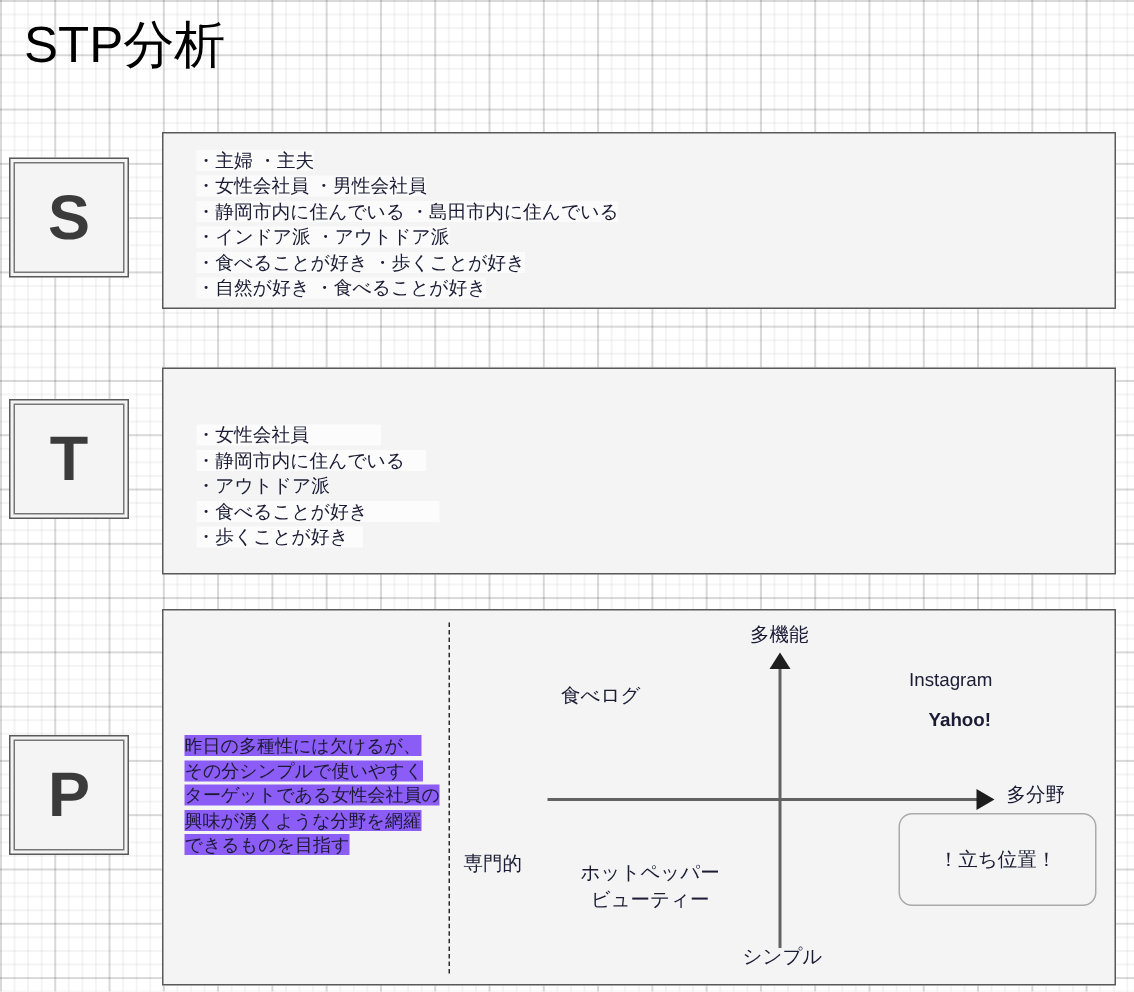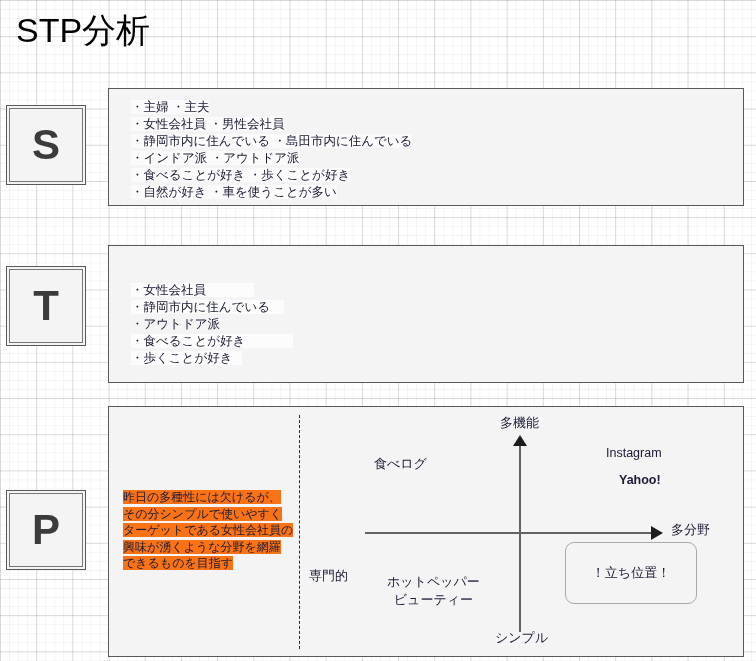--- a/index.html
+++ b/index.html
@@ -113,21 +113,21 @@
   #p-description {
     position: absolute;
     left: 14px;
     top: 82px;
     width: 180px;
     font-size: 12px;
     line-height: 16.5px;
     color: #1b1b35;
   }
   #p-description span {
-    background: #f97316;
+    background: #8b5cf6;
   }
 
   
   #p-divider {
     position: absolute;
     left: 190px;
     top: 8px;
     width: 0;
     height: 234px;
     border-left: 1px dashed #2b2b2b;
@@ -197,21 +197,21 @@
     text-align: center;
   }
   #item-tabelog   { left: 67px;  top: 48px; }
   #item-instagram { left: 299px; top: 39px; font-size: 12.5px; }
   #item-yahoo     { left: 312px; top: 66px; font-size: 12.5px; font-weight: bold; }
   #item-hotpepper { left: 80px;  top: 166px; line-height: 18px; }
 
   
   #position-callout {
     position: absolute;
-    left: 258px;
+    left: 292px;
     top: 135px;
     width: 132px;
     height: 62px;
     border: 1px solid #aaaaaa;
     border-radius: 9px;
     background: #f4f4f4;
     display: flex;
     align-items: center;
     justify-content: center;
     font-size: 13px;
@@ -232,21 +232,21 @@
     </div>
   </div>
 
   <div class="panel" style="left:108px; top:88px; width:636px; height:118px;text-decoration:underline;">
     <div class="bullet-list">
       <div class="row"><span class="hl">・主婦 ・主夫</span></div>
       <div class="row"><span class="hl">・女性会社員 ・男性会社員</span></div>
       <div class="row"><span class="hl">・静岡市内に住んでいる ・島田市内に住んでいる</span></div>
       <div class="row"><span class="hl">・インドア派 ・アウトドア派</span></div>
       <div class="row"><span class="hl">・食べることが好き ・歩くことが好き</span></div>
-      <div class="row"><span class="hl">・自然が好き ・車を使うことが多い</span></div>
+      <div class="row"><span class="hl">・自然が好き ・食べることが好き</span></div>
     </div>
   </div>
 
   <div class="letter-badge" style="left:6px; top:266px;">
     <div class="inner">
       <span class="glyph">T</span>
     </div>
   </div>
 
   <div class="panel" style="left:108px; top:245px; width:636px; height:138px;">

